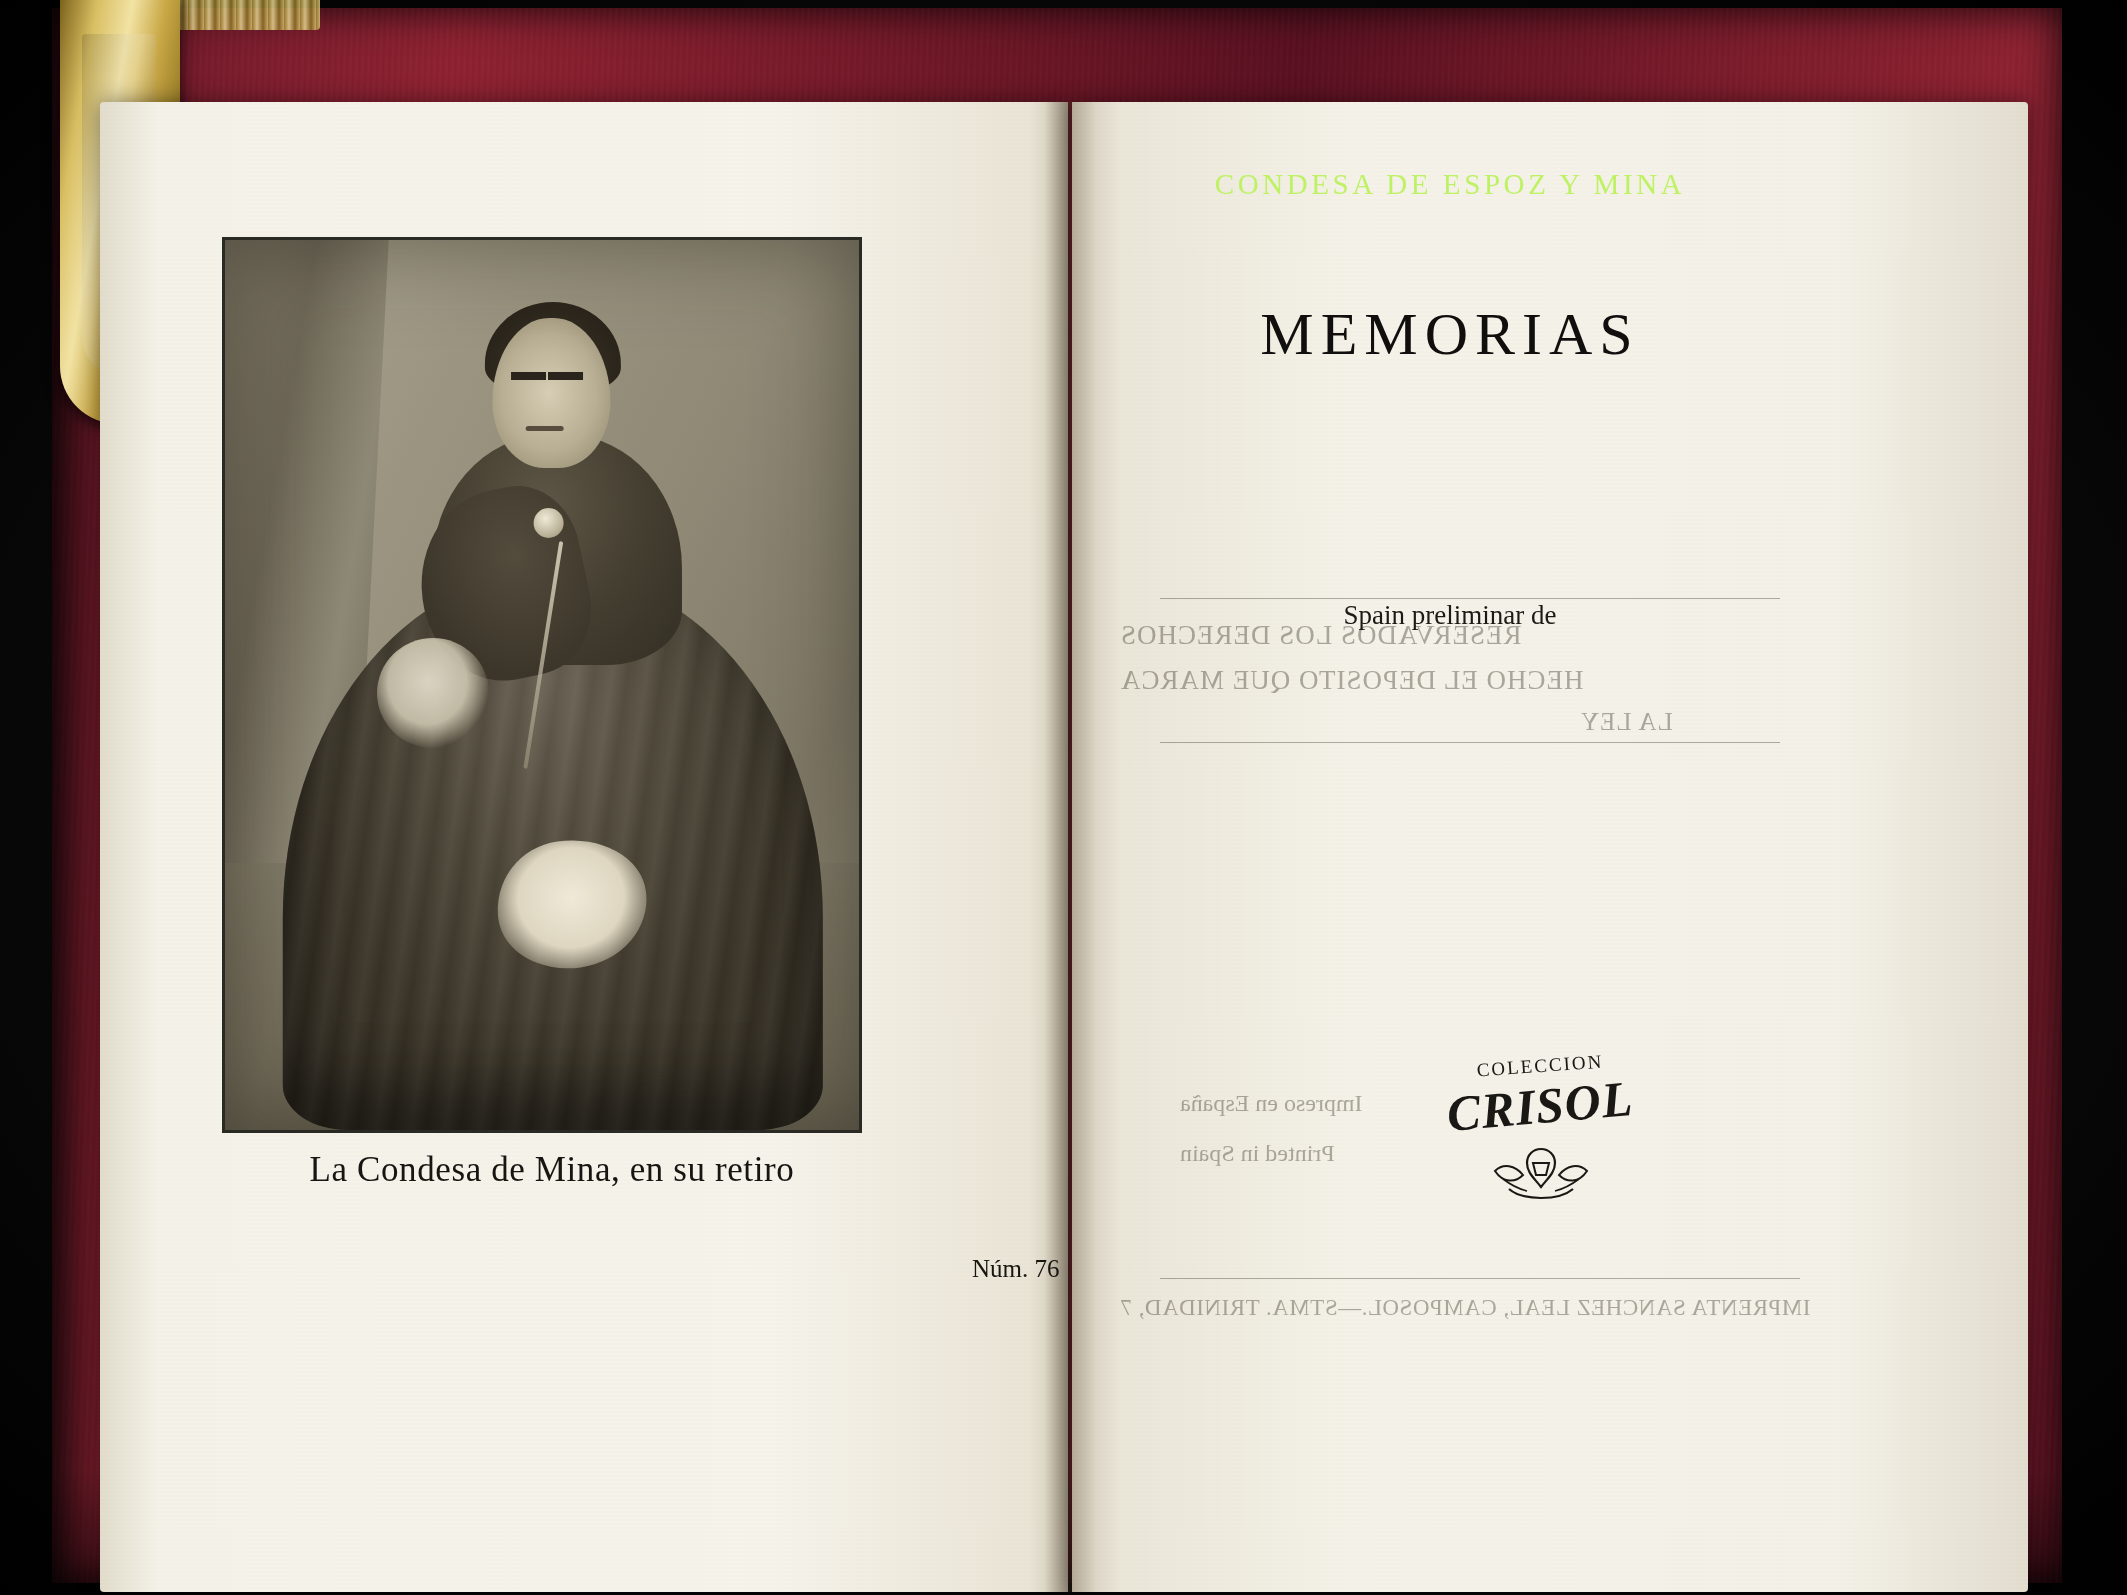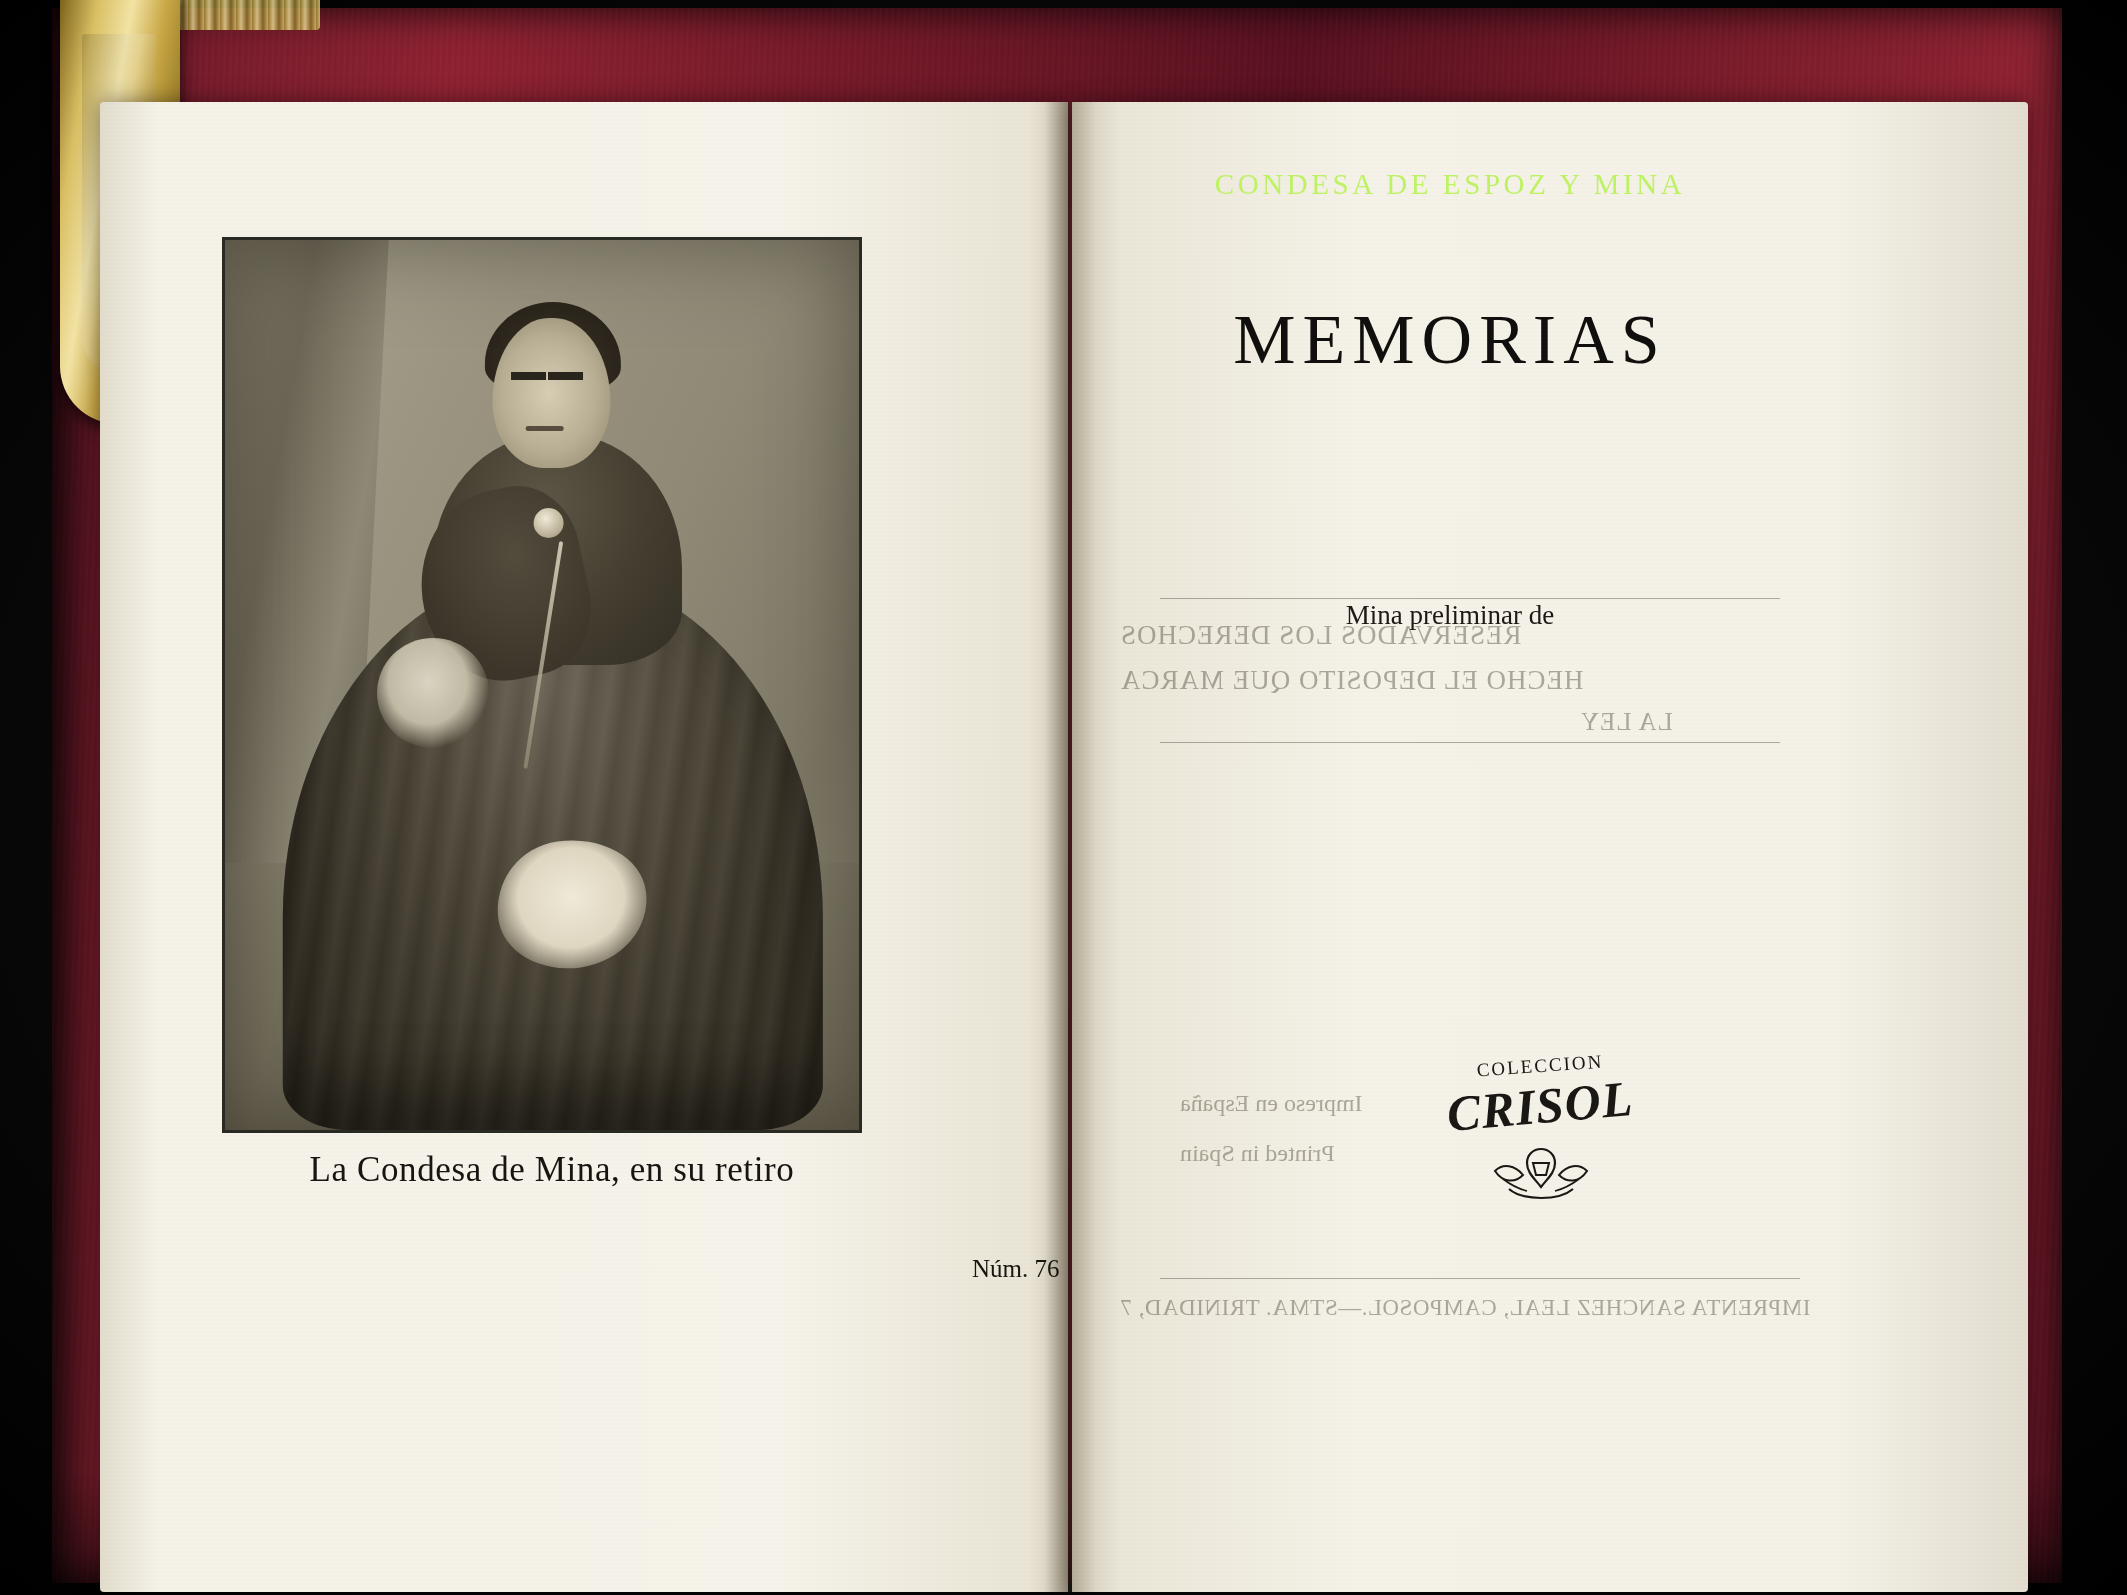--- a/index.html
+++ b/index.html
@@ -316,21 +316,21 @@
     letter-spacing: 3.6px;
     color: #bef264;
   }
   .r-title {
     position: absolute;
     left: 972px;
     top: 300px;
     width: 956px;
     text-align: center;
     font-family: "Liberation Serif", serif;
-    font-size: 70px;
+    font-size: 60px;
     font-weight: 400;
     letter-spacing: 7px;
     color: #100f0d;
   }
   .r-noteline1 {
     position: absolute;
     left: 972px;
     top: 600px;
     width: 956px;
     text-align: center;
@@ -483,21 +483,21 @@
   <div class="showthru st2">HECHO EL DEPOSITO QUE MARCA</div>
   <div class="showthru st3">LA LEY</div>
   <div class="showthru st4">Impreso en España</div>
   <div class="showthru st5">Printed in Spain</div>
   <div class="showthru st6">IMPRENTA SANCHEZ LEAL, CAMPOSOL.—STMA. TRINIDAD, 7</div>
 
   <div class="rule" style="left:1160px; top:598px; width:620px;"></div>
   <div class="rule" style="left:1160px; top:742px; width:620px;"></div>
   <div class="rule" style="left:1160px; top:1278px; width:640px;"></div>
 
-  <div class="r-noteline1">Mina preliminar de</div>
+  <div class="r-noteline1">Spain preliminar de</div>
 
   <div class="emblem">
     <div class="emblem-top">COLECCION</div>
     <div class="emblem-main">CRISOL</div>
     <svg class="emblem-art" viewBox="0 0 104 66">
       <path d="M52 8 C44 8 38 14 38 22 C38 32 46 38 52 46 C58 38 66 32 66 22 C66 14 60 8 52 8 Z" fill="none" stroke="#1a1814" stroke-width="2.2"></path>
       <path d="M44 22 L60 22 L57 34 L47 34 Z" fill="none" stroke="#1a1814" stroke-width="2"></path>
       <path d="M6 30 C14 22 26 24 34 34 C26 42 14 42 6 30 Z" fill="none" stroke="#1a1814" stroke-width="2"></path>
       <path d="M98 30 C90 22 78 24 70 34 C78 42 90 42 98 30 Z" fill="none" stroke="#1a1814" stroke-width="2"></path>
       <path d="M20 48 C34 60 70 60 84 48" fill="none" stroke="#1a1814" stroke-width="2.2"></path>

